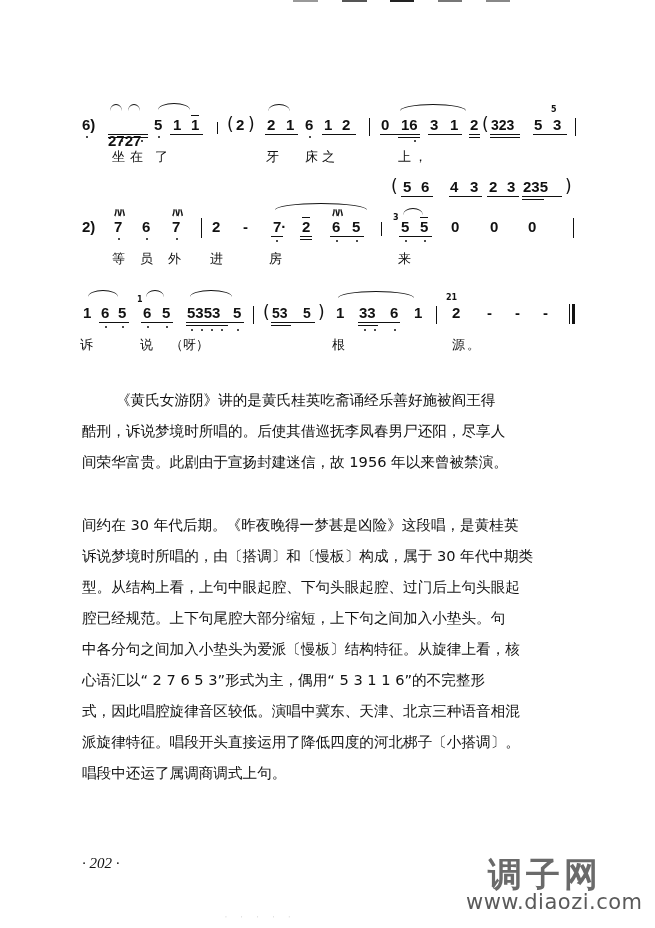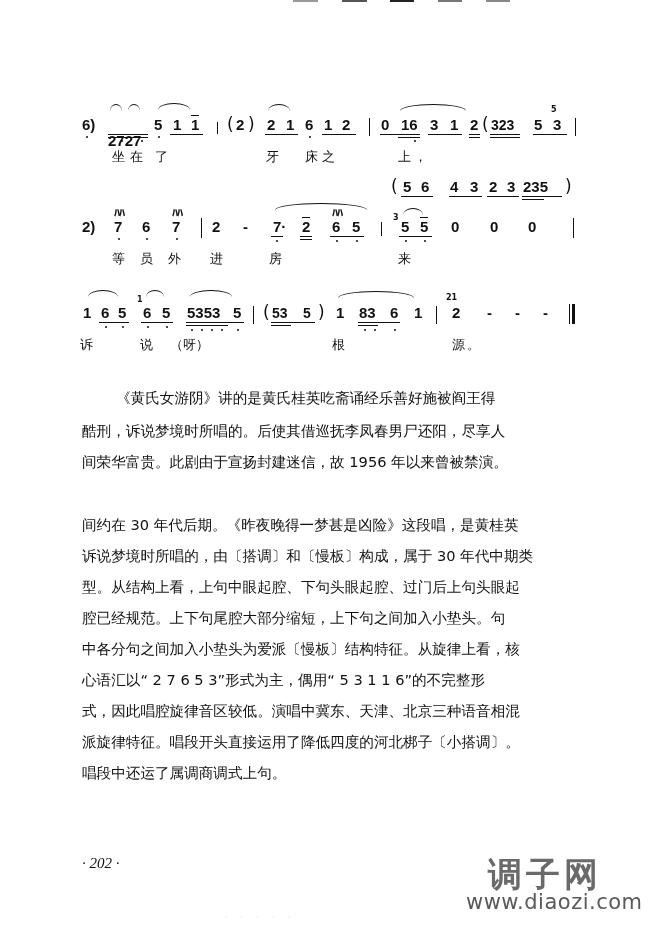--- a/index.html
+++ b/index.html
@@ -221,21 +221,21 @@
   <div class="dot" style="left:237px;top:43px;"></div>
   <div class="bar" style="left:253px;top:20px;height:18px;"></div>
 
   <span class="paren" style="left:263px;top:16px;">(</span>
   <span class="note" style="left:272px;top:18px;font-size:14px;">53</span>
   <span class="note" style="left:303px;top:18px;font-size:14px;">5</span>
   <div class="uline" style="left:271px;top:36px;width:44px;"></div>
   <div class="uline" style="left:271px;top:39px;width:20px;"></div>
   <span class="paren" style="left:318px;top:16px;">)</span>
   <span class="note" style="left:336px;top:18px;">1</span>
-  <span class="note" style="left:359px;top:18px;">83</span>
+  <span class="note" style="left:359px;top:18px;">33</span>
   <span class="note" style="left:390px;top:18px;">6</span>
   <div class="uline" style="left:358px;top:36px;width:42px;"></div>
   <div class="uline" style="left:358px;top:39px;width:20px;"></div>
   <div class="dot" style="left:364px;top:43px;"></div>
   <div class="dot" style="left:374px;top:43px;"></div>
   <div class="dot" style="left:394px;top:43px;"></div>
   <span class="note" style="left:414px;top:18px;">1</span>
   <div class="bar" style="left:436px;top:20px;height:18px;"></div>
 
   <span class="small" style="left:446px;top:8px;">21</span>
@@ -248,21 +248,21 @@
 
   <span class="lyric" style="left:80px;top:50px;">诉</span>
   <span class="lyric" style="left:140px;top:50px;">说</span>
   <span class="lyric" style="left:170px;top:50px;">（呀）</span>
   <span class="lyric" style="left:332px;top:50px;">根</span>
   <span class="lyric" style="left:452px;top:50px;">源</span>
   <span class="lyric" style="left:467px;top:50px;">。</span>
 </div>
 
 <div class="prose" style="top:384px;left:88px;">
-  <span class="para-line" style="padding-left:28px;font-family:Liberation Mono, monospace;">《黄氏女游阴》讲的是黄氏桂英吃斋诵经乐善好施被阎王得</span>
+  <span class="para-line" style="padding-left:28px;">《黄氏女游阴》讲的是黄氏桂英吃斋诵经乐善好施被阎王得</span>
   <span class="para-line" style="margin-left:-6px;">酷刑，诉说梦境时所唱的。后使其借巡抚李凤春男尸还阳，尽享人</span>
   <span class="para-line" style="margin-left:-6px;">间荣华富贵。此剧由于宣扬封建迷信，故 1956 年以来曾被禁演。</span>
 </div>
 
 <div class="prose" style="top:509px;left:88px;">
   <span class="para-line" style="margin-left:-6px;">间约在 30 年代后期。《昨夜晚得一梦甚是凶险》这段唱，是黄桂英</span>
   <span class="para-line" style="margin-left:-6px;">诉说梦境时所唱的，由〔搭调〕和〔慢板〕构成，属于 30 年代中期类</span>
   <span class="para-line" style="margin-left:-6px;">型。从结构上看，上句中眼起腔、下句头眼起腔、过门后上句头眼起</span>
   <span class="para-line" style="margin-left:-6px;">腔已经规范。上下句尾腔大部分缩短，上下句之间加入小垫头。句</span>
   <span class="para-line" style="margin-left:-6px;">中各分句之间加入小垫头为爱派〔慢板〕结构特征。从旋律上看，核</span>

